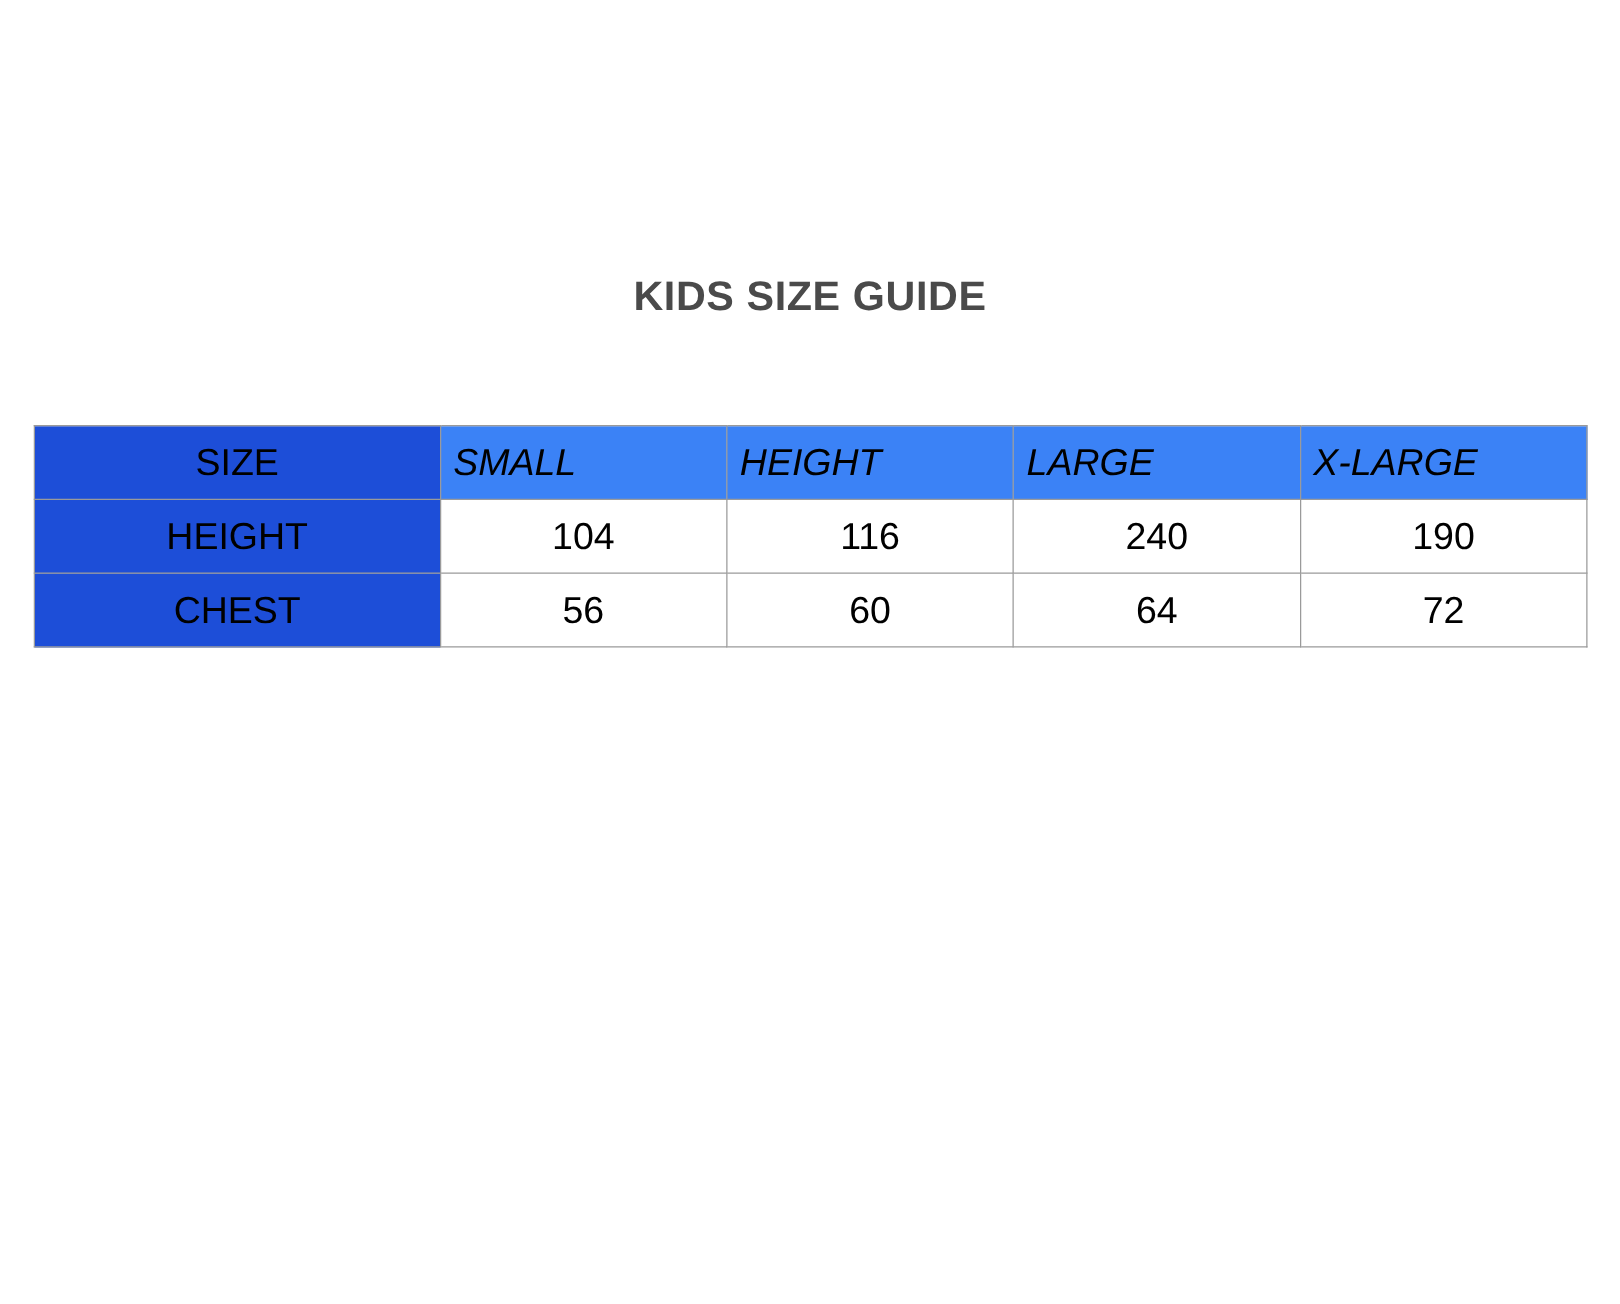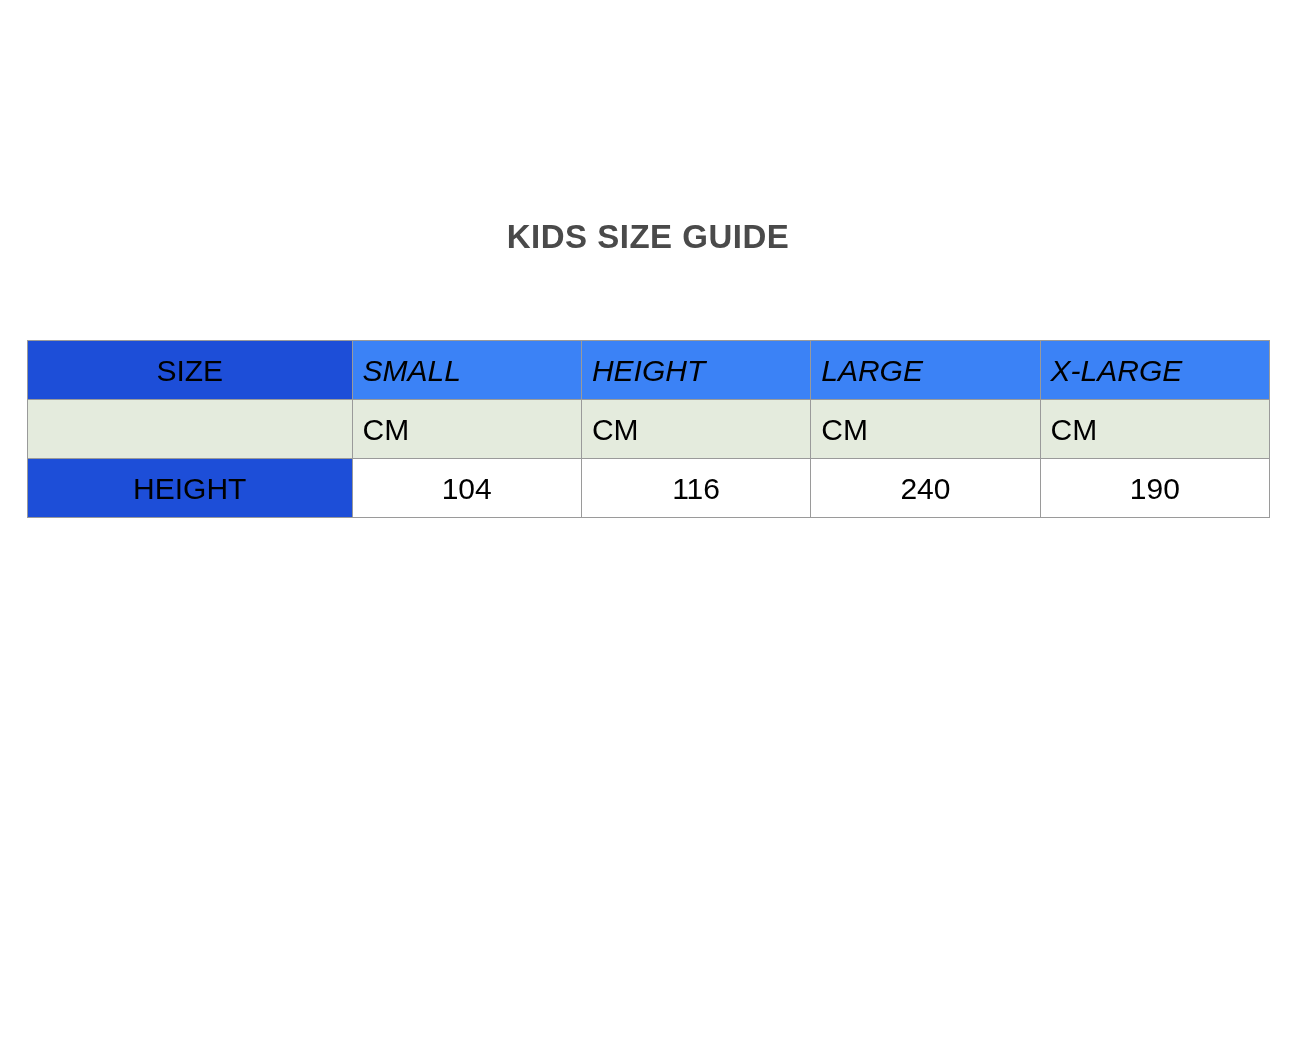--- a/index.html
+++ b/index.html
@@ -93,30 +93,30 @@
       </colgroup>
       <tbody>
         <tr>
           <td class="label-cell">SIZE</td>
           <td class="head-cell">SMALL</td>
           <td class="head-cell">HEIGHT</td>
           <td class="head-cell">LARGE</td>
           <td class="head-cell">X-LARGE</td>
         </tr>
         <tr>
-          <td class="empty-cell"></td>
-          <td class="unit-cell">CM</td>
-          <td class="unit-cell">CM</td>
-          <td class="unit-cell">CM</td>
-          <td class="unit-cell">CM</td>
-        </tr>
-        <tr>
           <td class="label-cell">HEIGHT</td>
           <td class="num-cell">104</td>
           <td class="num-cell">116</td>
           <td class="num-cell">240</td>
           <td class="num-cell">190</td>
+        </tr>
+        <tr>
+          <td class="label-cell">CHEST</td>
+          <td class="num-cell">56</td>
+          <td class="num-cell">60</td>
+          <td class="num-cell">64</td>
+          <td class="num-cell">72</td>
         </tr>
       </tbody>
     </table>
   </div>
 
 </div>
 
 </body></html>

